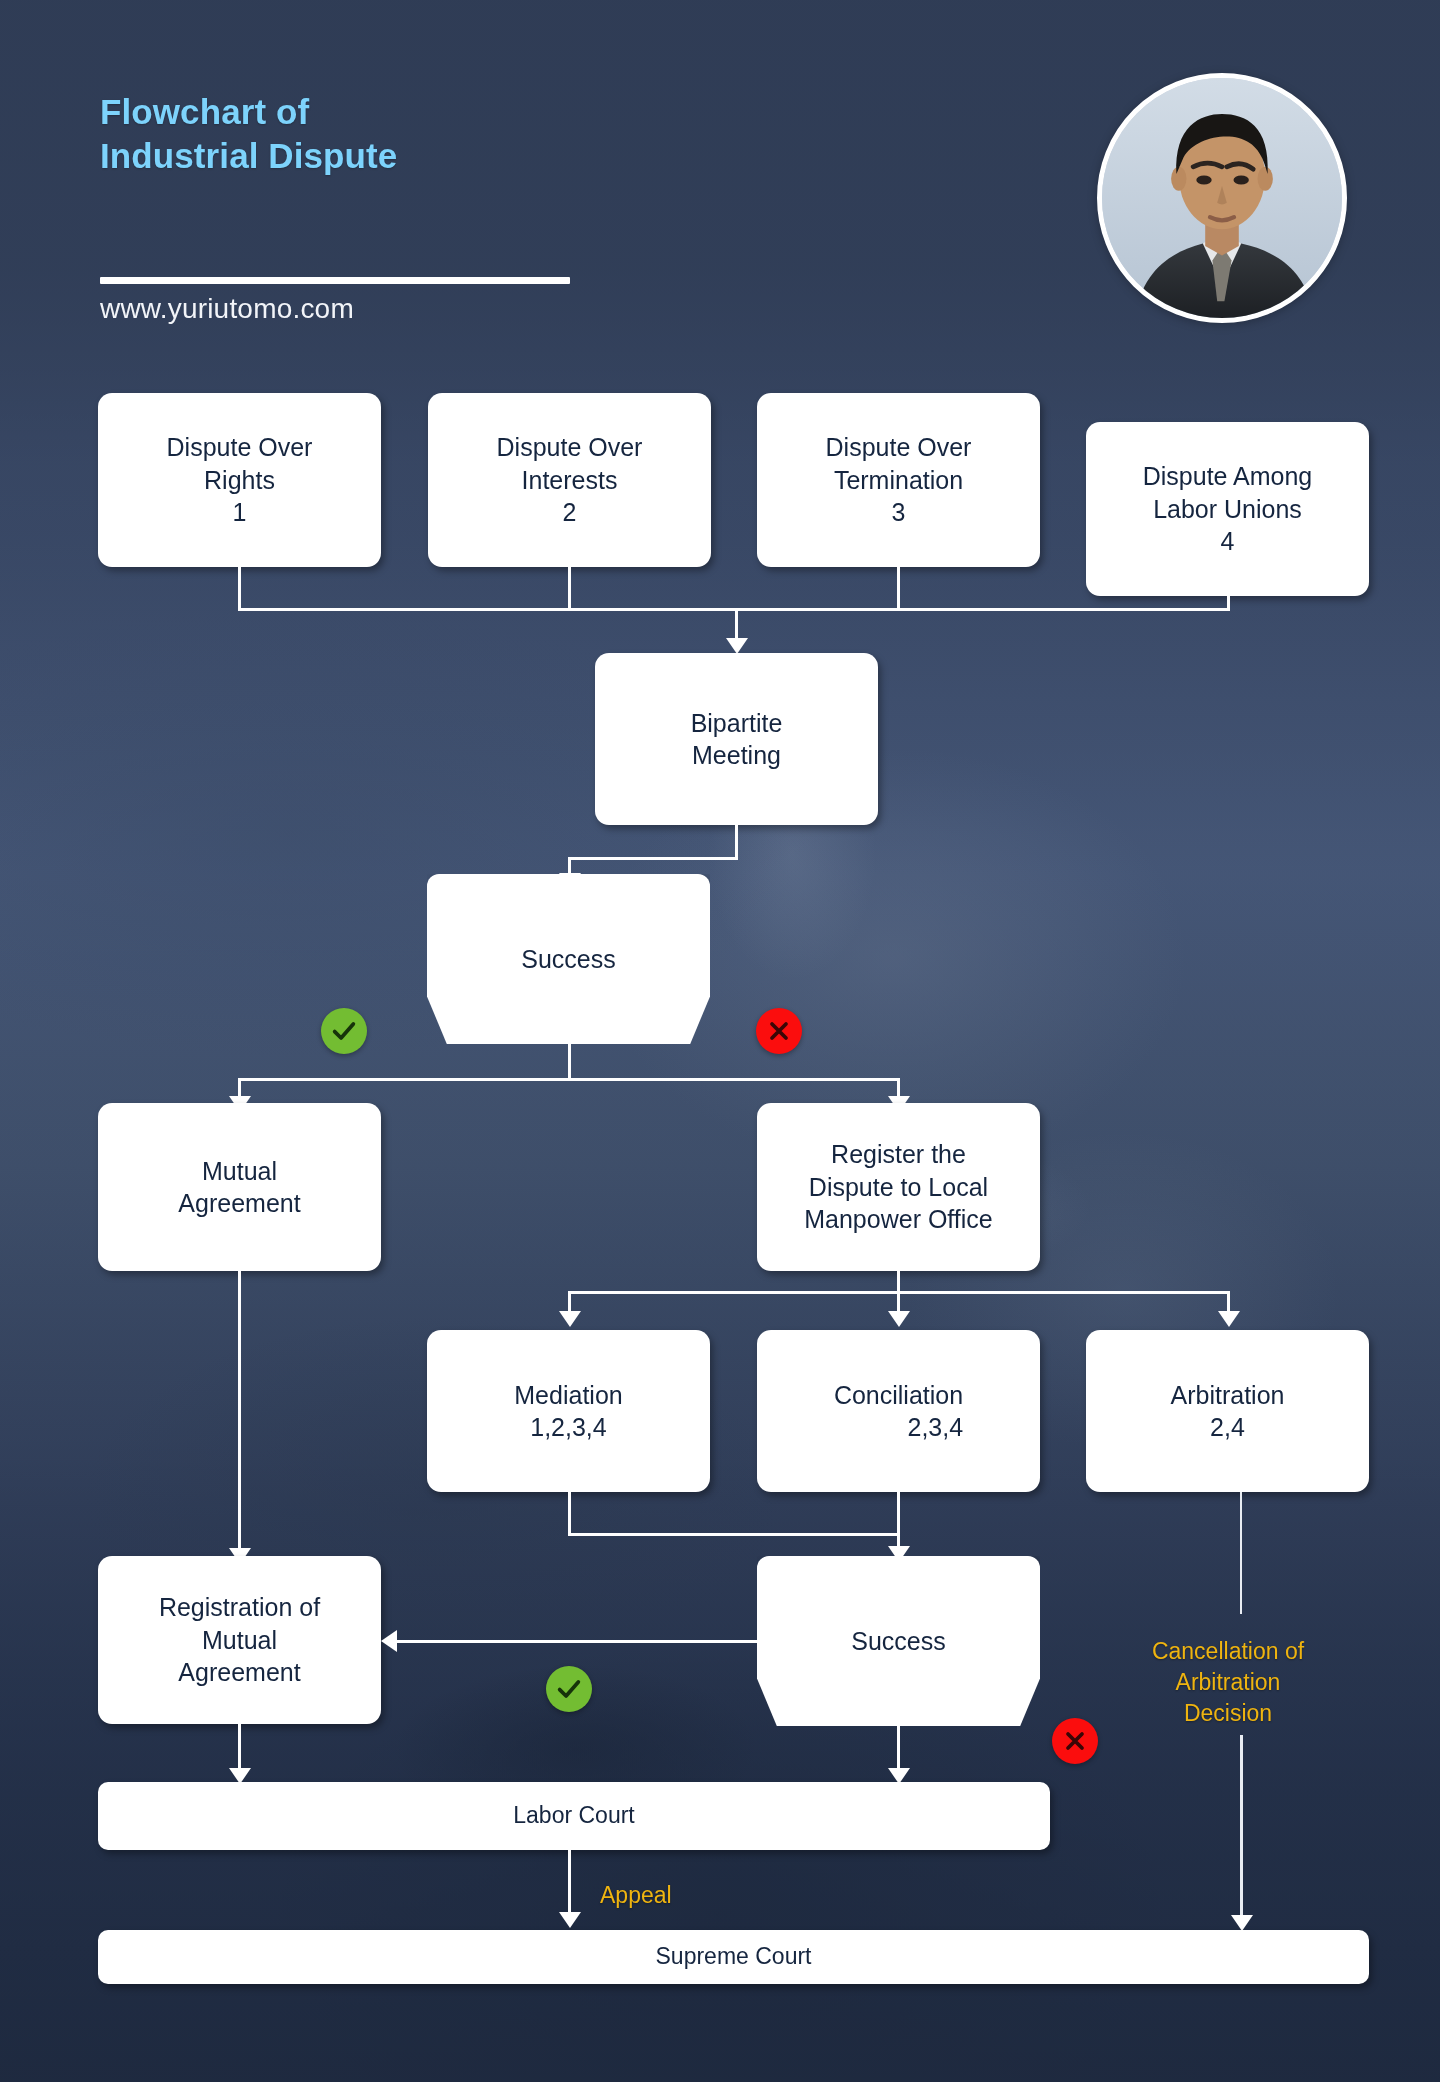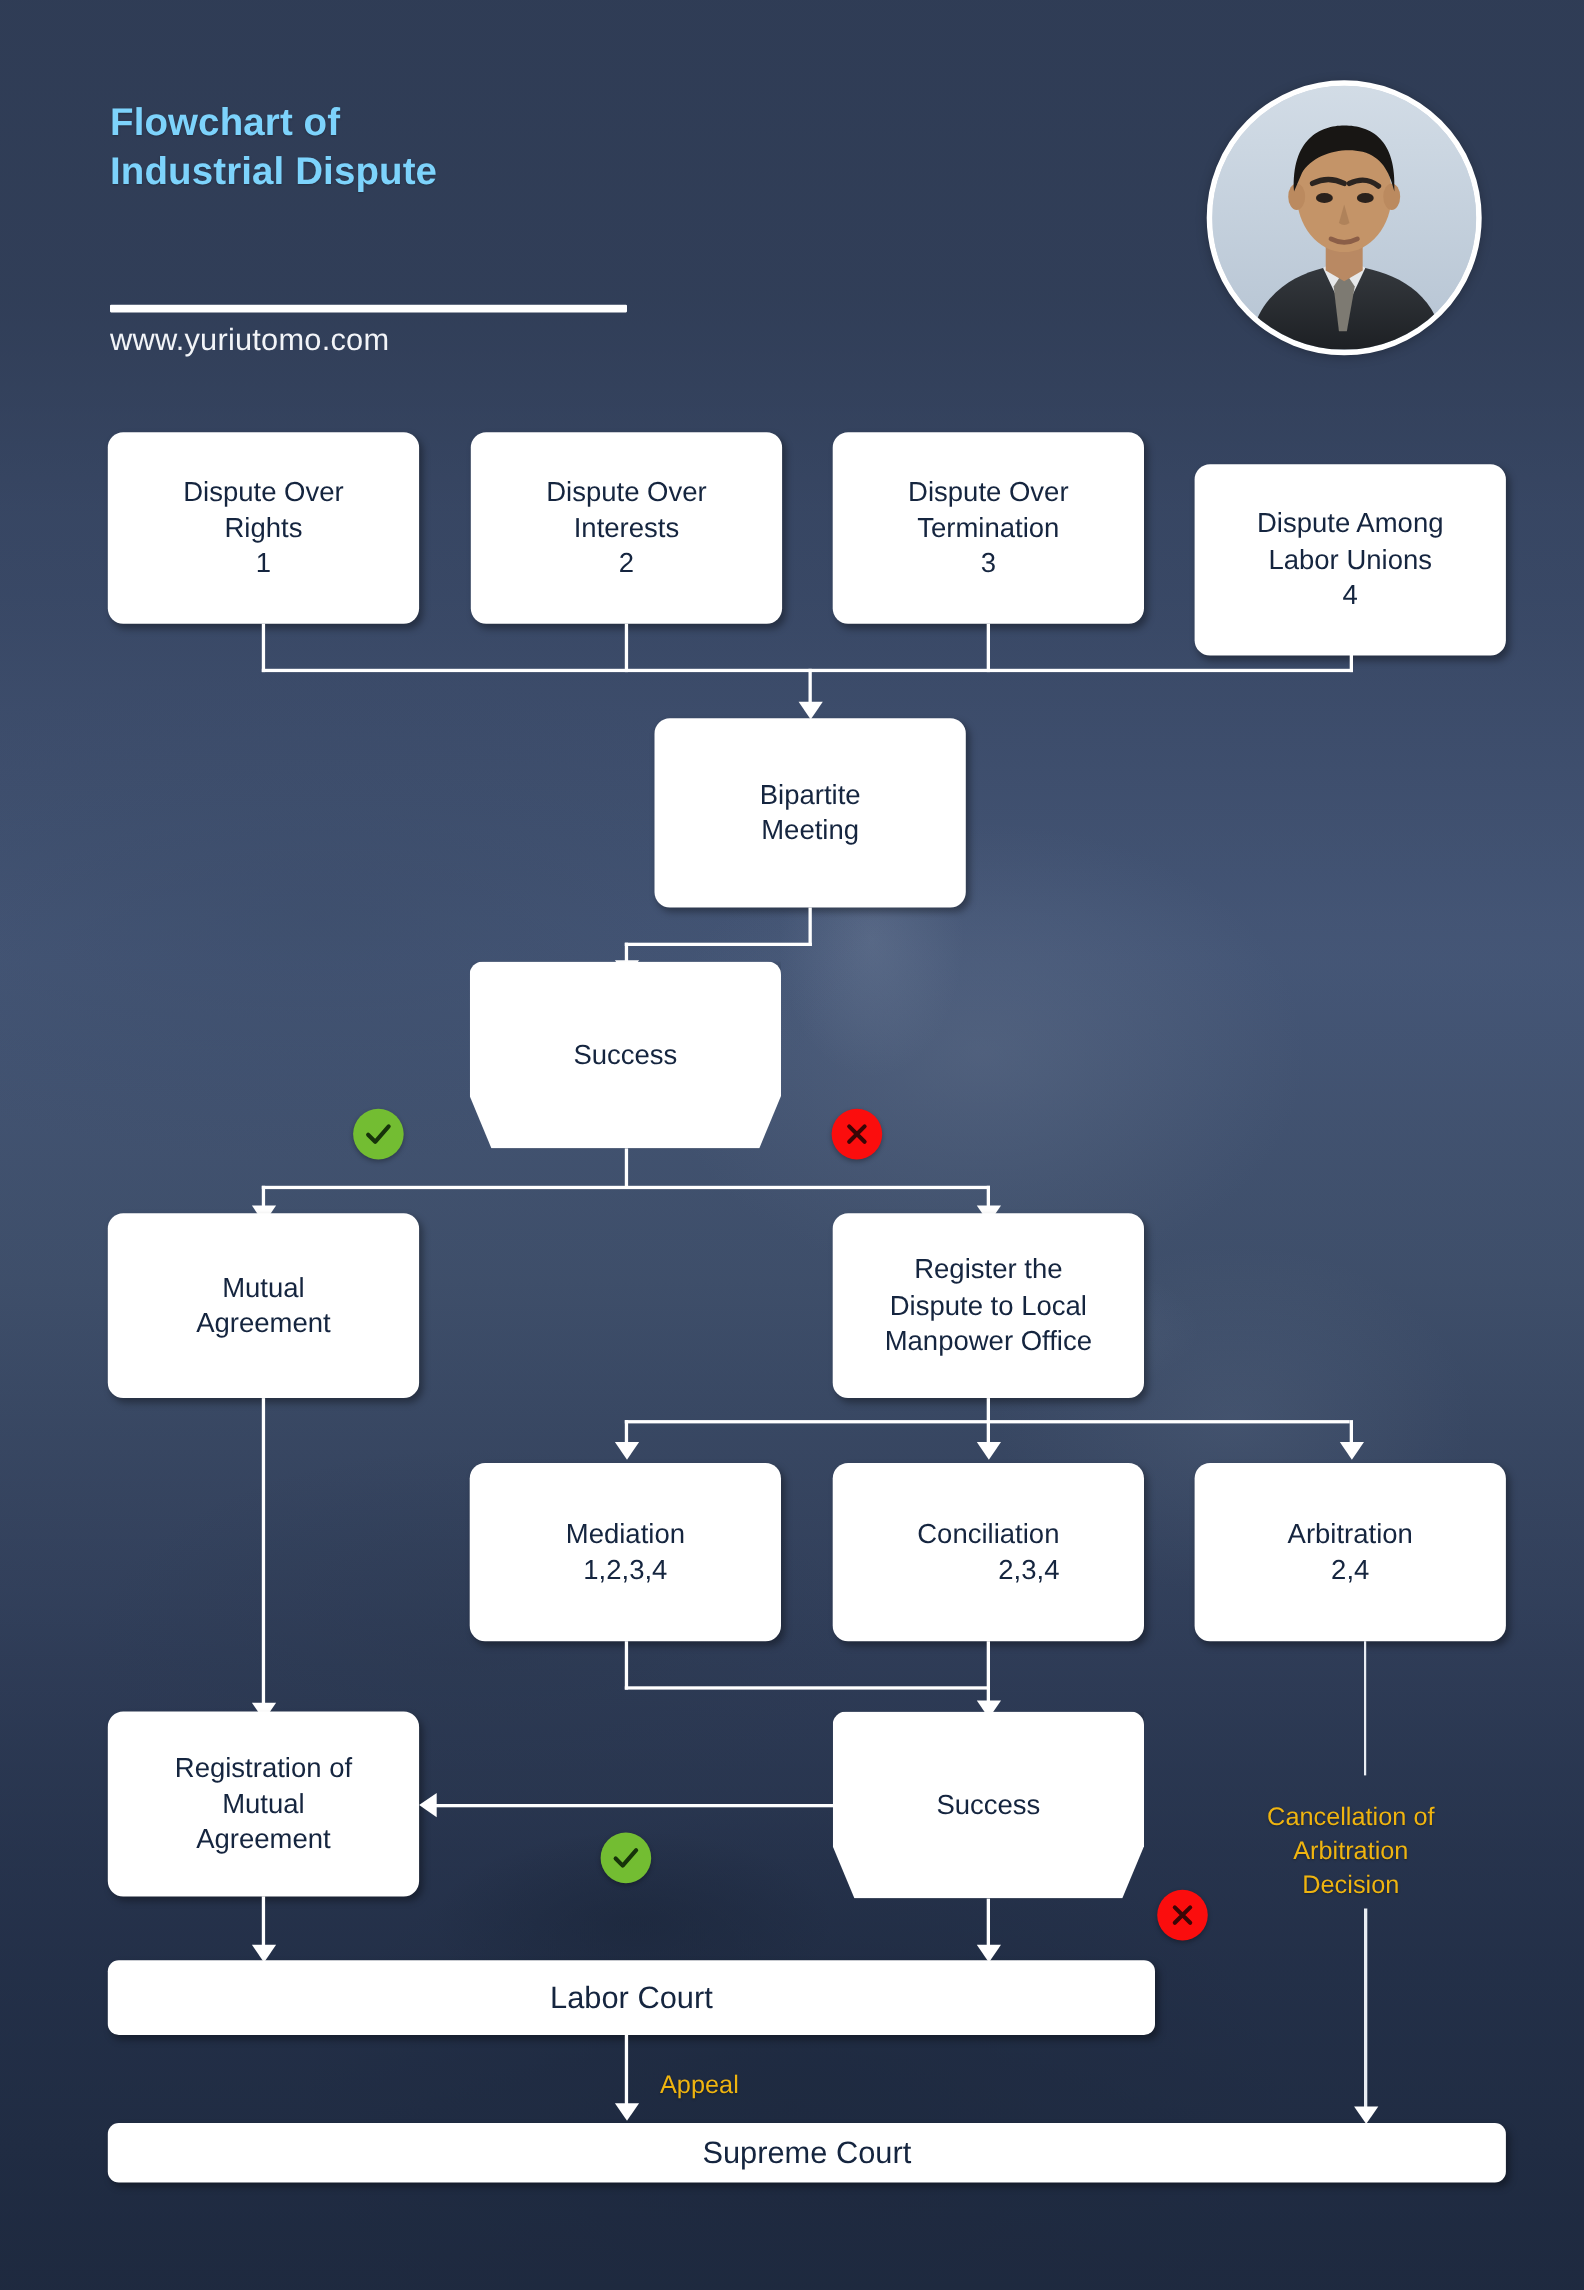--- a/index.html
+++ b/index.html
@@ -78,21 +78,21 @@
     padding:4px 8px;
     white-space:pre-line;
   }
   .node.banner{
     border-radius:12px;
     clip-path:polygon(0 0, 100% 0, 100% 72%, 93% 100%, 7% 100%, 0 72%);
     box-shadow:none;
     filter:drop-shadow(3px 4px 6px rgba(0,0,0,.34));
     text-align:right;
   }
-  .node.wide{ border-radius:10px; font-size:28px; }
+  .node.wide{ border-radius:10px; font-size:23px; }
 
   
   .ln{ position:absolute; background:#ffffff; }
   .h{ height:3px; }
   .v{ width:3px; }
   .thin{ background:#e9edf3; }
   .arrow{
     position:absolute; width:0; height:0;
     border-left:11px solid transparent;
     border-right:11px solid transparent;

